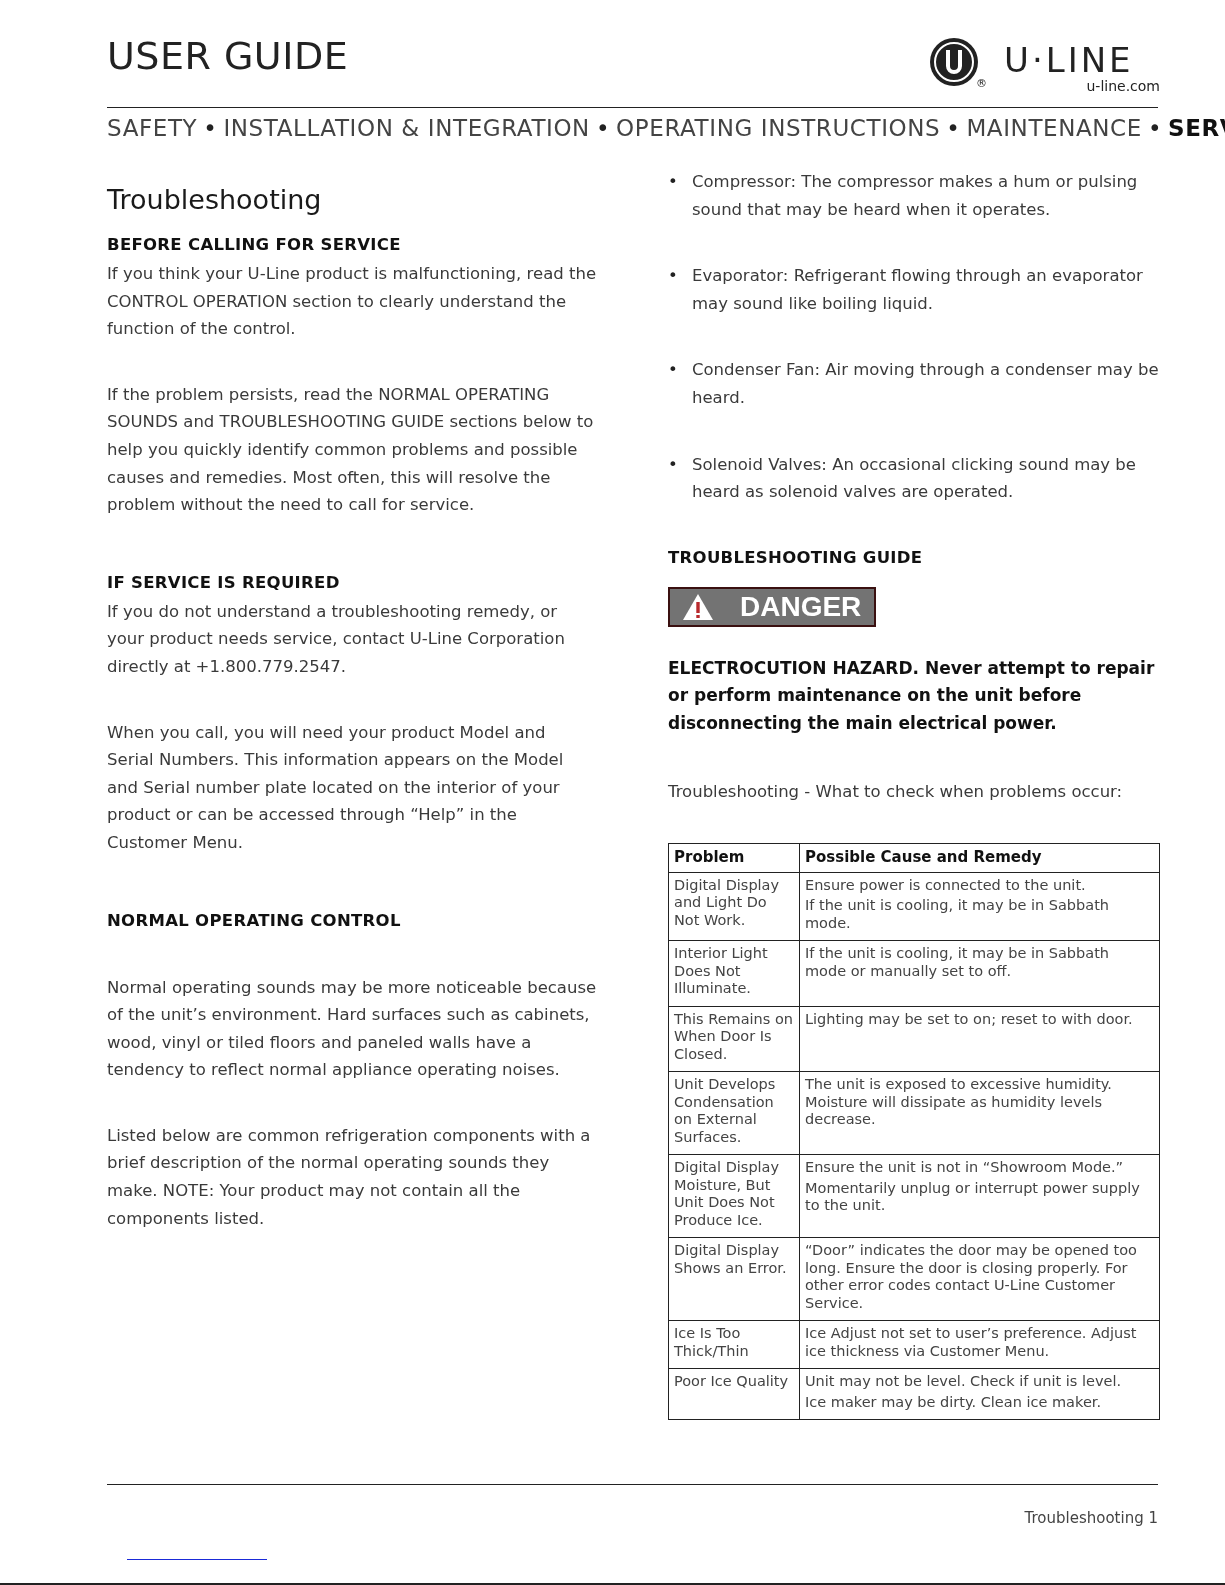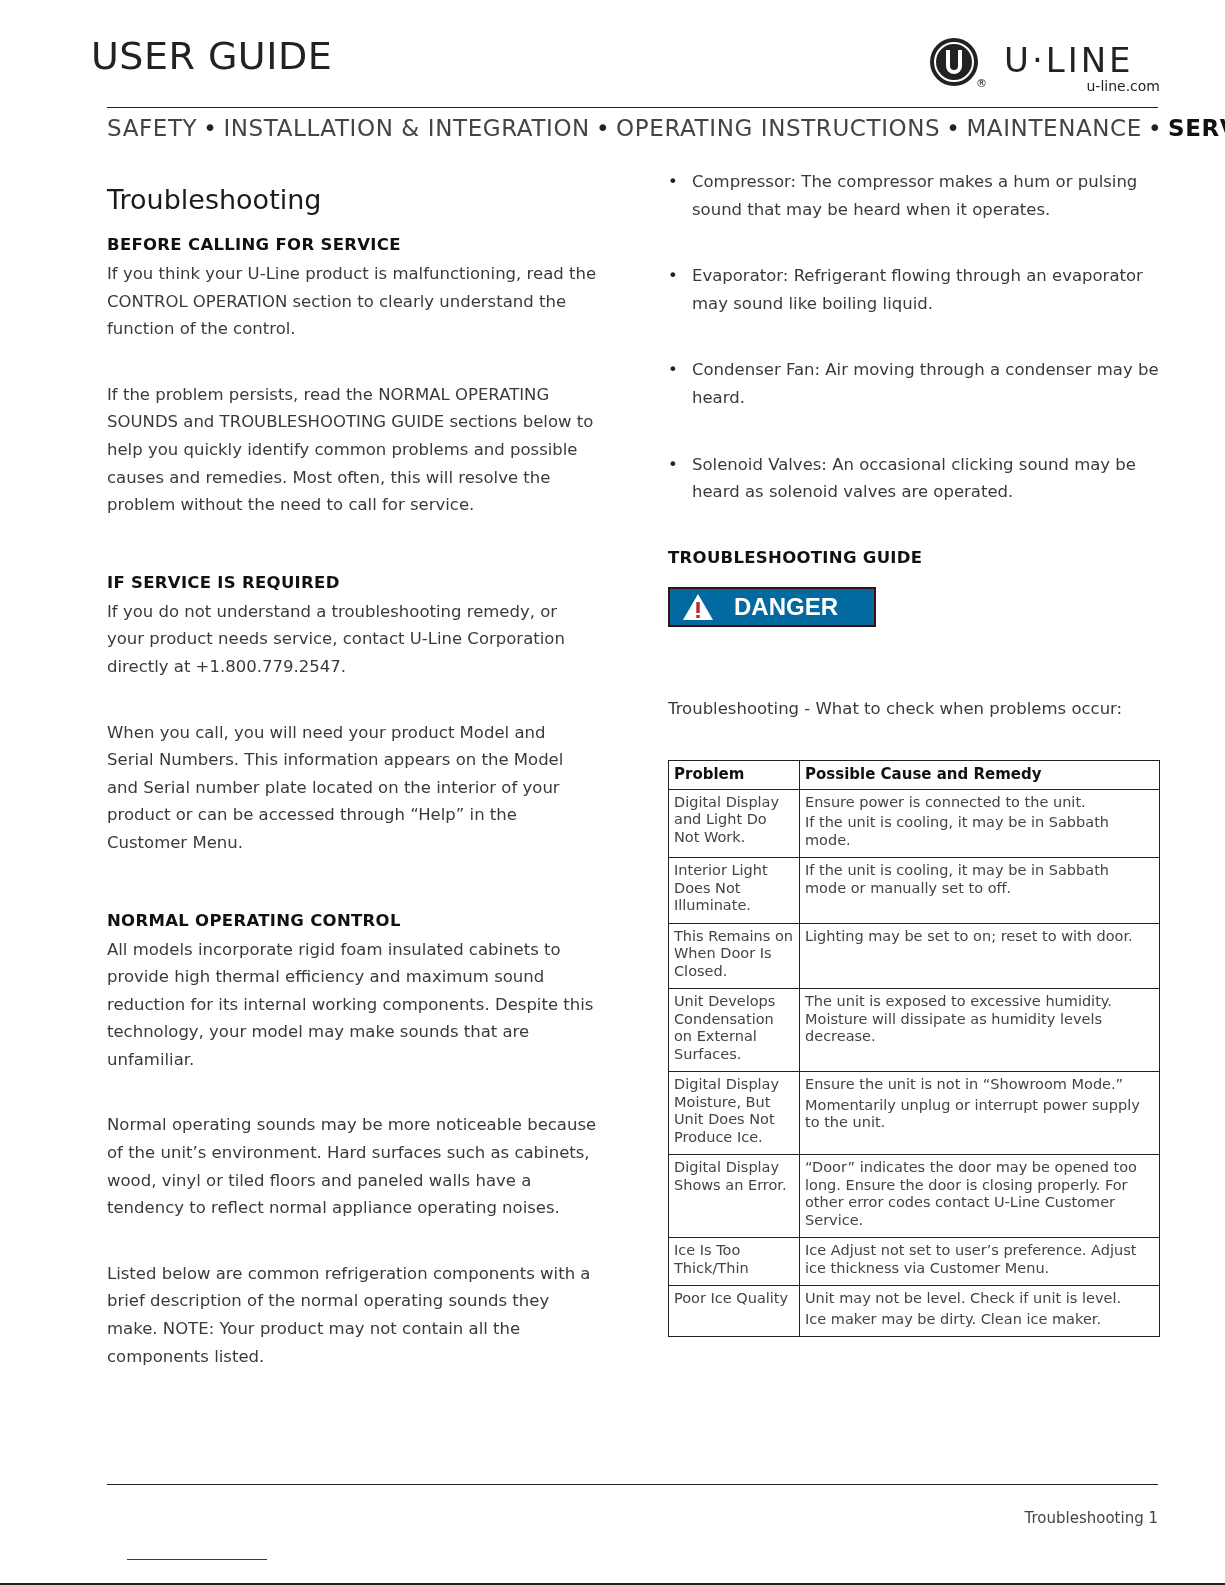--- a/index.html
+++ b/index.html
@@ -1,21 +1,21 @@
 <!DOCTYPE html>
 <html><head>
   <meta charset="utf-8">
   <style>
     html, body { margin: 0; padding: 0; background: #ffffff; }
     body {
       width: 1225px; height: 1585px; position: relative; overflow: hidden;
       font-family: "DejaVu Sans", sans-serif; color: #3a3a3a;
     }
     .title {
-      position: absolute; left: 91px; top: 34px;
+      position: absolute; left: 107px; top: 34px;
       font-size: 38px; font-weight: normal; color: #222; letter-spacing: 0.5px;
     }
     .logo { position: absolute; left: 928px; top: 36px; width: 232px; height: 62px; }
     .logo-mark { position: absolute; left: 0; top: 0; width: 52px; height: 52px; }
     .logo-reg { position: absolute; left: 48px; top: 41px; font-size: 11px; color: #222; }
     .logo-word {
       position: absolute; left: 76px; top: 4px;
       font-size: 34px; letter-spacing: 3px; color: #222; font-weight: normal;
     }
     .logo-url { position: absolute; right: 0; top: 42px; font-size: 14px; color: #222; }
@@ -31,23 +31,23 @@
     .col-right { position: absolute; left: 668px; top: 168px; width: 492px; }
     h1.section-title { margin: 16px 0 20px 0; font-size: 27px; font-weight: normal; color: #1a1a1a; }
     h2.subhead { margin: 0 0 6px 0; font-size: 16.5px; font-weight: bold; color: #111; letter-spacing: 0.3px; }
     p.body { margin: 0; font-size: 16.5px; line-height: 27.6px; color: #3a3a3a; }
     .gap-l { height: 38px; }
     .gap-xl { height: 54px; }
     ul.sounds { list-style: none; margin: 0; padding: 0; }
     ul.sounds li { position: relative; padding-left: 24px; font-size: 16.5px; line-height: 27.6px; color: #3a3a3a; margin-bottom: 39px; }
     ul.sounds li .bullet { position: absolute; left: 0; top: 0; color: #222; }
     .danger {
-      display: inline-flex; align-items: center; gap: 20px;
-      background: #0369a1; border: 2px solid #3a1010; width: 208px; height: 40px; box-sizing: border-box;
-      padding-left: 12px; color: #fff; font-family: "Liberation Sans", sans-serif; font-weight: bold; font-size: 24px;
+      display: inline-flex; align-items: center; gap: 26px;
+      background: #737373; border: 2px solid #3a1010; width: 208px; height: 40px; box-sizing: border-box;
+      padding-left: 12px; color: #fff; font-family: "Liberation Sans", sans-serif; font-weight: bold; font-size: 28px;
     }
     .warn-bold { font-size: 17px; font-weight: bold; line-height: 27.6px; color: #111; margin: 0; }
     table.ts { border-collapse: collapse; width: 492px; font-size: 14.5px; color: #444; }
     table.ts th, table.ts td { border: 1px solid #222; vertical-align: top; text-align: left; padding: 4px 5px 8px 5px; line-height: 17.5px; }
     table.ts th { font-weight: bold; color: #111; font-size: 15px; padding: 5px 5px 5px 5px; }
     table.ts td.problem { width: 120px; }
     table.ts td .line2 { margin-top: 3px; display: block; }
     .rule-bottom { position: absolute; left: 107px; top: 1484px; width: 1051px; height: 1px; background: #222; }
     .footer { position: absolute; right: 67px; top: 1497px; font-size: 15px; color: #444; margin-top: 12px; }
     .link-stub { position: absolute; left: 127px; top: 1559px; width: 140px; height: 1px; background: #1a2ad8; }
@@ -86,21 +86,20 @@
   <p class="body">If the problem persists, read the NORMAL OPERATING SOUNDS and TROUBLESHOOTING GUIDE sections below to help you quickly identify common problems and possible causes and remedies. Most often, this will resolve the problem without the need to call for service.</p>
   <div class="gap-xl"></div>
 
   <h2 class="subhead">IF SERVICE IS REQUIRED</h2>
   <p class="body">If you do not understand a troubleshooting remedy, or your product needs service, contact U-Line Corporation directly at +1.800.779.2547.</p>
   <div class="gap-l"></div>
   <p class="body">When you call, you will need your product Model and Serial Numbers. This information appears on the Model and Serial number plate located on the interior of your product or can be accessed through “Help” in the Customer Menu.</p>
   <div class="gap-xl"></div>
 
   <h2 class="subhead">NORMAL OPERATING CONTROL</h2>
-  <p class="body">All models incorporate rigid foam insulated cabinets to provide high thermal efficiency and maximum sound reduction for its internal working components. Despite this technology, your model may make sounds that are unfamiliar.</p>
   <div class="gap-l"></div>
   <p class="body">Normal operating sounds may be more noticeable because of the unit’s environment. Hard surfaces such as cabinets, wood, vinyl or tiled floors and paneled walls have a tendency to reflect normal appliance operating noises.</p>
   <div class="gap-l"></div>
   <p class="body">Listed below are common refrigeration components with a brief description of the normal operating sounds they make. NOTE: Your product may not contain all the components listed.</p>
 </div>
 
 <div class="col-right">
   <ul class="sounds">
     <li><span class="bullet">•</span><span>Compressor: The compressor makes a hum or pulsing sound that may be heard when it operates.</span></li>
     <li><span class="bullet">•</span><span>Evaporator: Refrigerant flowing through an evaporator may sound like boiling liquid.</span></li>
@@ -113,20 +112,21 @@
   <div class="danger">
     <svg width="32" height="28" viewBox="0 0 32 28">
       <polygon points="16,1 31,27 1,27" fill="#fff"></polygon>
       <rect x="14.3" y="9" width="3.4" height="11" fill="#b8292c"></rect>
       <rect x="14.3" y="22" width="3.4" height="3" fill="#b8292c"></rect>
     </svg>
     <span>DANGER</span>
   </div>
 
   <div style="height:28px"></div>
+  <p class="warn-bold">ELECTROCUTION HAZARD. Never attempt to repair or perform maintenance on the unit before disconnecting the main electrical power.</p>
   <div style="height:40px"></div>
   <p class="body">Troubleshooting - What to check when problems occur:</p>
   <div style="height:38px"></div>
 
   <table class="ts">
     <thead>
       <tr>
         <th>Problem</th>
         <th>Possible Cause and Remedy</th>
       </tr>

